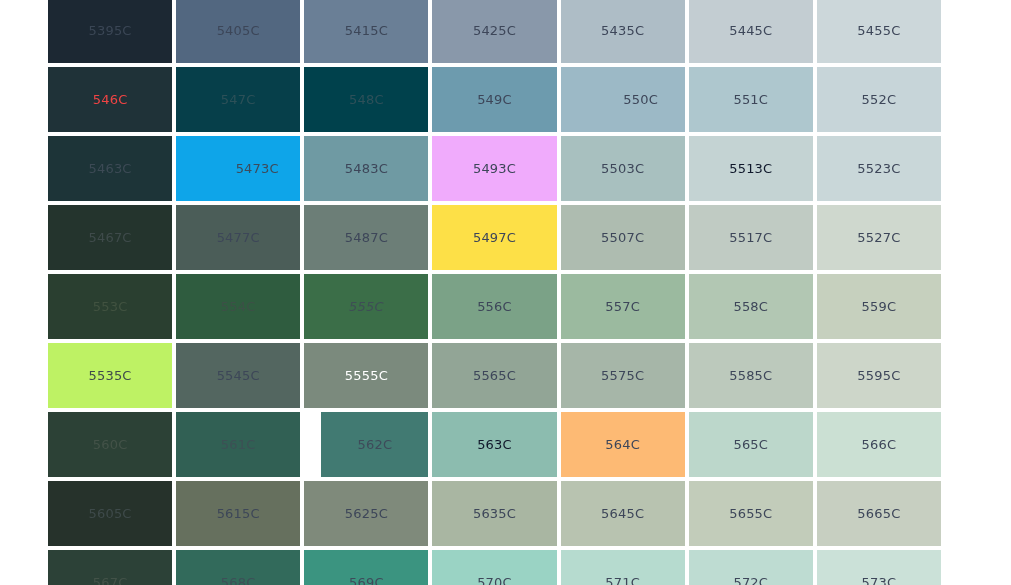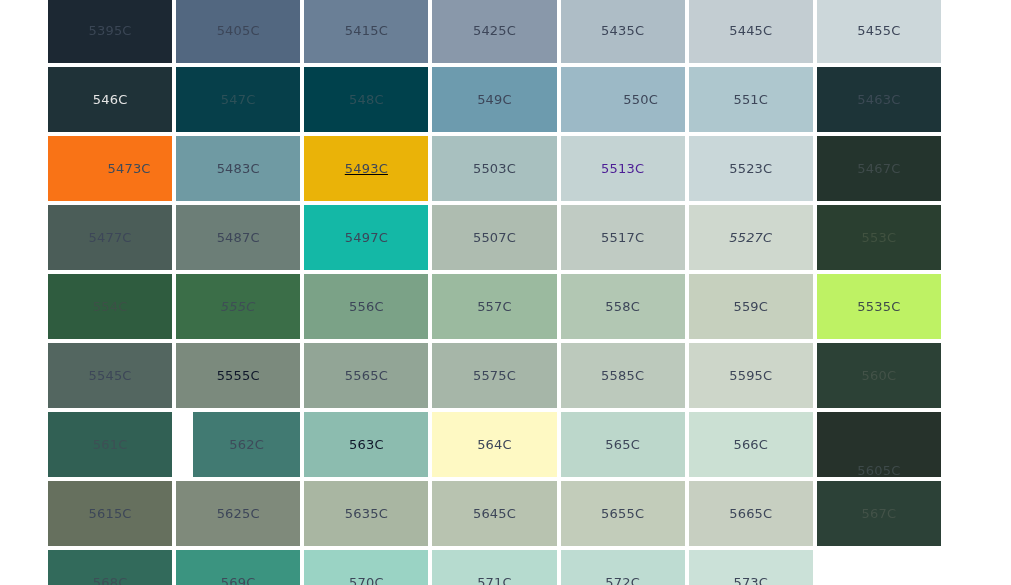--- a/index.html
+++ b/index.html
@@ -59,78 +59,81 @@
     <div class="swatch" style="background: rgb(174, 189, 198);">
       <span class="swatch-label" style="color: rgb(61, 70, 89);">5435C</span>
     </div>
     <div class="swatch" style="background: rgb(195, 205, 210);">
       <span class="swatch-label" style="color: rgb(61, 70, 89);">5445C</span>
     </div>
     <div class="swatch" style="background: rgb(204, 215, 218);">
       <span class="swatch-label" style="color: rgb(61, 70, 89);">5455C</span>
     </div>
     <div class="swatch" style="background: rgb(31, 50, 56);">
-      <span class="swatch-label" style="color: #e5e5e5;">546C</span>
+      <span class="swatch-label" style="color: #ef4444;">546C</span>
     </div>
     <div class="swatch" style="background: rgb(6, 63, 74);">
       <span class="swatch-label" style="color: rgb(44, 80, 88);">547C</span>
     </div>
     <div class="swatch" style="background: rgb(0, 65, 76);">
       <span class="swatch-label" style="color: rgb(45, 80, 89);">548C</span>
     </div>
     <div class="swatch" style="background: rgb(109, 155, 174);">
       <span class="swatch-label" style="color: rgb(61, 70, 89);">549C</span>
     </div>
     <div class="swatch" style="background: rgb(156, 185, 198); padding-left: 36px;">
       <span class="swatch-label" style="color: rgb(61, 70, 89);">550C</span>
     </div>
     <div class="swatch" style="background: rgb(174, 199, 206);">
       <span class="swatch-label" style="color: rgb(61, 70, 89);">551C</span>
     </div>
+    <div class="swatch" style="background: rgb(199, 213, 217);">
+      <span class="swatch-label" style="color: rgb(61, 70, 89);">552C</span>
+    </div>
     <div class="swatch" style="background: rgb(29, 52, 56);">
       <span class="swatch-label" style="color: rgb(60, 74, 85);">5463C</span>
     </div>
-    <div class="swatch" style="background: #f97316; padding-left: 38px;">
+    <div class="swatch" style="background: #0ea5e9; padding-left: 38px;">
       <span class="swatch-label" style="color: rgb(61, 75, 91);">5473C</span>
     </div>
     <div class="swatch" style="background: rgb(111, 154, 163);">
       <span class="swatch-label" style="color: rgb(61, 70, 89);">5483C</span>
     </div>
-    <div class="swatch" style="background: #eab308; text-decoration: underline;">
+    <div class="swatch" style="background: #f0abfc;">
       <span class="swatch-label" style="color: rgb(61, 70, 89);">5493C</span>
     </div>
     <div class="swatch" style="background: rgb(168, 192, 191);">
       <span class="swatch-label" style="color: rgb(61, 70, 89);">5503C</span>
     </div>
     <div class="swatch" style="background: rgb(196, 211, 211);">
-      <span class="swatch-label" style="color: #4c1d95;">5513C</span>
+      <span class="swatch-label" style="color: #0f172a;">5513C</span>
     </div>
     <div class="swatch" style="background: rgb(201, 215, 217);">
       <span class="swatch-label" style="color: rgb(61, 70, 89);">5523C</span>
     </div>
     <div class="swatch" style="background: rgb(36, 52, 45);">
       <span class="swatch-label" style="color: rgb(63, 75, 75);">5467C</span>
     </div>
     <div class="swatch" style="background: rgb(75, 93, 88);">
       <span class="swatch-label" style="color: rgb(61, 71, 88);">5477C</span>
     </div>
     <div class="swatch" style="background: rgb(108, 126, 119);">
       <span class="swatch-label" style="color: rgb(61, 70, 89);">5487C</span>
     </div>
-    <div class="swatch" style="background: #14b8a6;">
+    <div class="swatch" style="background: #fde047;">
       <span class="swatch-label" style="color: rgb(61, 70, 89);">5497C</span>
     </div>
     <div class="swatch" style="background: rgb(174, 188, 176);">
       <span class="swatch-label" style="color: rgb(61, 70, 89);">5507C</span>
     </div>
     <div class="swatch" style="background: rgb(192, 203, 195);">
       <span class="swatch-label" style="color: rgb(61, 70, 89);">5517C</span>
     </div>
     <div class="swatch" style="background: rgb(207, 216, 206);">
-      <span class="swatch-label" style="color: rgb(61, 70, 89); font-style: italic;">5527C</span>
+      <span class="swatch-label" style="color: rgb(61, 70, 89);">5527C</span>
     </div>
     <div class="swatch" style="background: rgb(42, 63, 48);">
       <span class="swatch-label" style="color: rgb(65, 82, 64);">553C</span>
     </div>
     <div class="swatch" style="background: rgb(47, 92, 63);">
       <span class="swatch-label" style="color: rgb(61, 80, 71);">554C</span>
     </div>
     <div class="swatch" style="background: rgb(59, 110, 72);">
       <span class="swatch-label" style="color: rgb(62, 78, 85); font-style: italic;">555C</span>
     </div>
@@ -146,21 +149,21 @@
     <div class="swatch" style="background: rgb(198, 208, 190);">
       <span class="swatch-label" style="color: rgb(61, 70, 89);">559C</span>
     </div>
     <div class="swatch" style="background: #bef264;">
       <span class="swatch-label" style="color: rgb(63, 75, 75);">5535C</span>
     </div>
     <div class="swatch" style="background: rgb(83, 102, 96);">
       <span class="swatch-label" style="color: rgb(61, 71, 88);">5545C</span>
     </div>
     <div class="swatch" style="background: rgb(123, 138, 125);">
-      <span class="swatch-label" style="color: #0f172a;">5555C</span>
+      <span class="swatch-label" style="color: #ffffff;">5555C</span>
     </div>
     <div class="swatch" style="background: rgb(146, 165, 150);">
       <span class="swatch-label" style="color: rgb(61, 70, 89);">5565C</span>
     </div>
     <div class="swatch" style="background: rgb(166, 182, 168);">
       <span class="swatch-label" style="color: rgb(61, 70, 89);">5575C</span>
     </div>
     <div class="swatch" style="background: rgb(188, 201, 188);">
       <span class="swatch-label" style="color: rgb(61, 70, 89);">5585C</span>
     </div>
@@ -172,30 +175,30 @@
     </div>
     <div class="swatch" style="background: rgb(49, 96, 84);">
       <span class="swatch-label" style="color: rgb(61, 80, 85);">561C</span>
     </div>
     <div class="swatch" style="background: rgb(65, 122, 114); margin-left: 17px;">
       <span class="swatch-label" style="color: rgb(62, 75, 90);">562C</span>
     </div>
     <div class="swatch" style="background: rgb(140, 188, 175);">
       <span class="swatch-label" style="color: #0f172a;">563C</span>
     </div>
-    <div class="swatch" style="background: #fef9c3;">
+    <div class="swatch" style="background: #fdba74;">
       <span class="swatch-label" style="color: rgb(61, 70, 89);">564C</span>
     </div>
     <div class="swatch" style="background: rgb(188, 215, 203);">
       <span class="swatch-label" style="color: rgb(61, 70, 89);">565C</span>
     </div>
     <div class="swatch" style="background: rgb(203, 224, 211);">
       <span class="swatch-label" style="color: rgb(61, 70, 89);">566C</span>
     </div>
-    <div class="swatch" style="background: rgb(38, 50, 43); align-items: flex-end;">
+    <div class="swatch" style="background: rgb(38, 50, 43);">
       <span class="swatch-label" style="color: rgb(62, 74, 74);">5605C</span>
     </div>
     <div class="swatch" style="background: rgb(102, 112, 94);">
       <span class="swatch-label" style="color: rgb(61, 71, 88);">5615C</span>
     </div>
     <div class="swatch" style="background: rgb(127, 138, 123);">
       <span class="swatch-label" style="color: rgb(61, 70, 89);">5625C</span>
     </div>
     <div class="swatch" style="background: rgb(169, 182, 162);">
       <span class="swatch-label" style="color: rgb(61, 70, 89);">5635C</span>

